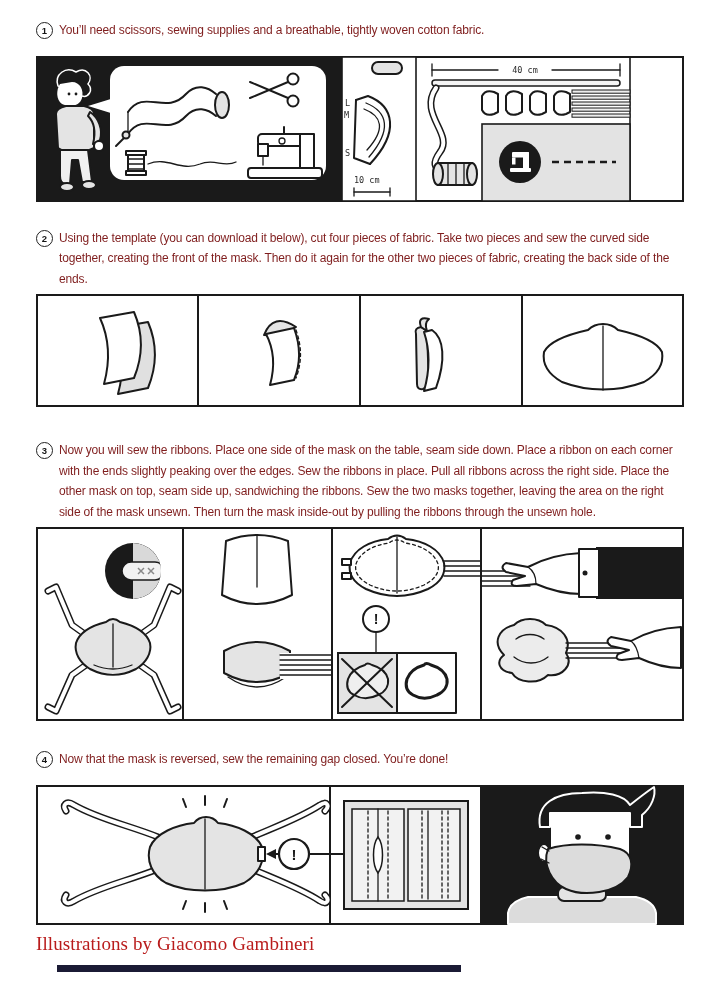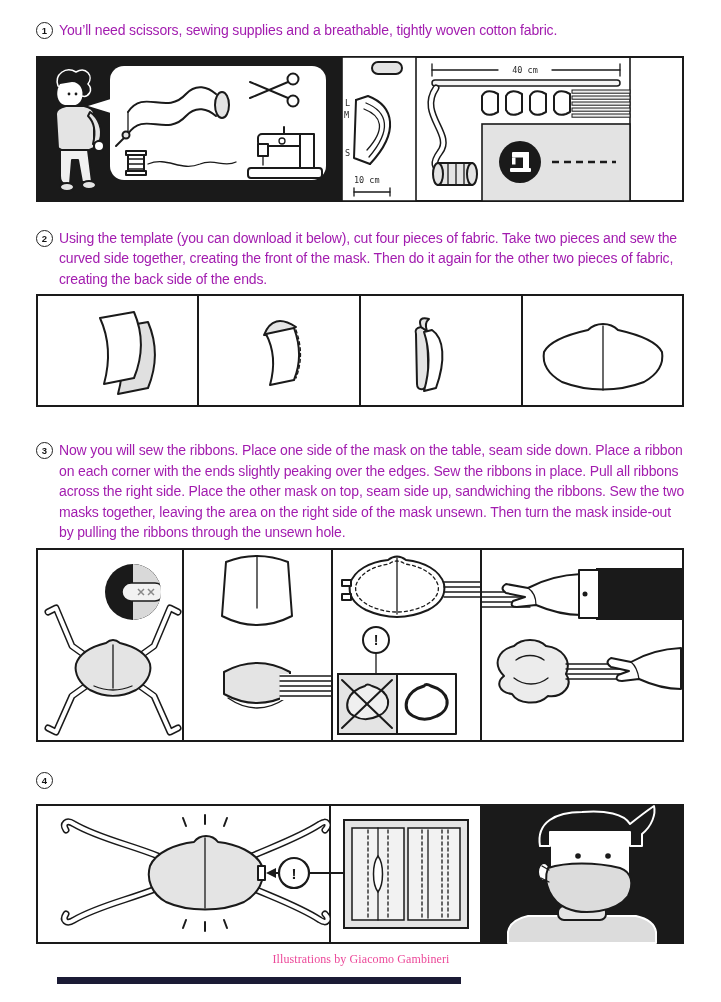--- a/index.html
+++ b/index.html
@@ -8,35 +8,35 @@
     padding:20px 35px 0 36px;background:#fff;
     font-family:"Liberation Sans", sans-serif;color:#151515;
   }
   .step{display:flex;align-items:flex-start;}
   .stepnum{
     flex:0 0 auto;width:15px;height:15px;margin:2px 6px 0 0;
     border:1.5px solid #222;border-radius:50%;
     font-size:9.5px;font-weight:bold;line-height:15px;text-align:center;color:#151515;
   }
   .steptext{
-    margin:0;font-size:14px;line-height:20.5px;letter-spacing:-0.15px;
-    max-width:629px;color:#a21caf;
+    margin:0;font-size:12px;line-height:20.5px;letter-spacing:-0.15px;
+    max-width:629px;color:#7f1d1d;
   }
   .illus{margin:0;}
   .illus svg{display:block;}
   #il1{margin:15px 0 0 0;}
   #st2{margin-top:26px;}
   #il2{margin:5px 0 0 0;}
   #st3{margin-top:33px;}
   #il3{margin:5px 0 0 0;}
   #st4{margin-top:28px;}
   #il4{margin:15px 0 0 0;}
   .credit{
     margin:8px 0 0 0;font-family:"Liberation Serif", serif;
-    font-size:12px;color:#ec4899;letter-spacing:0.1px;text-align:center;
+    font-size:19px;color:#b91c1c;letter-spacing:0.1px;
   }
   .bottom-bar{width:404px;height:7px;margin:10px 0 0 21px;background:#1b1b35;}
   
   .ln{fill:none;stroke:#1a1a1a;stroke-width:2;stroke-linecap:round;stroke-linejoin:round}
   .th{stroke-width:1.3}
   .wf{fill:#fff;stroke:#1a1a1a;stroke-width:2;stroke-linejoin:round}
   .gf{fill:#e4e4e4;stroke:#1a1a1a;stroke-width:2;stroke-linejoin:round}
   .dash{stroke-dasharray:3 3}
   .bandO{fill:none;stroke:#1a1a1a;stroke-width:7;stroke-linecap:round;stroke-linejoin:round}
   .bandI{fill:none;stroke:#fff;stroke-width:4;stroke-linecap:round;stroke-linejoin:round}
@@ -294,20 +294,21 @@
         <line x1="530" y1="126" x2="584" y2="126" class="ln th"></line>
         <line x1="530" y1="131" x2="584" y2="131" class="ln th"></line>
         <path class="wf" d="M645 100 C624 101 607 107 595 114 L575 110 Q568 114 575 119 L593 123 L582 127 Q578 133 586 133 L603 131 C616 137 631 141 645 141 Z"></path>
         <path class="ln th" d="M595 114 C600 118 602 124 603 131"></path>
       </g>
     </svg>
   </figure>
 
   <div class="step" id="st4">
     <span class="stepnum">4</span>
+    <p class="steptext">Now that the mask is reversed, sew the remaining gap closed. You’re done!</p>
   </div>
 
   <figure class="illus" id="il4">
     <svg width="648" height="140" viewBox="0 0 648 140">
       <rect x="1" y="1" width="646" height="138" fill="#fff" stroke="#1a1a1a" stroke-width="2"></rect>
       <line x1="294" y1="1" x2="294" y2="139" stroke="#1a1a1a" stroke-width="2"></line>
       <line x1="445" y1="1" x2="445" y2="139" stroke="#1a1a1a" stroke-width="2"></line>
       <g>
         <path class="bandO" d="M122 52 C92 40 62 34 38 20 C30 15 26 20 30 26"></path>
           <path class="bandI" d="M122 52 C92 40 62 34 38 20 C30 15 26 20 30 26"></path>

